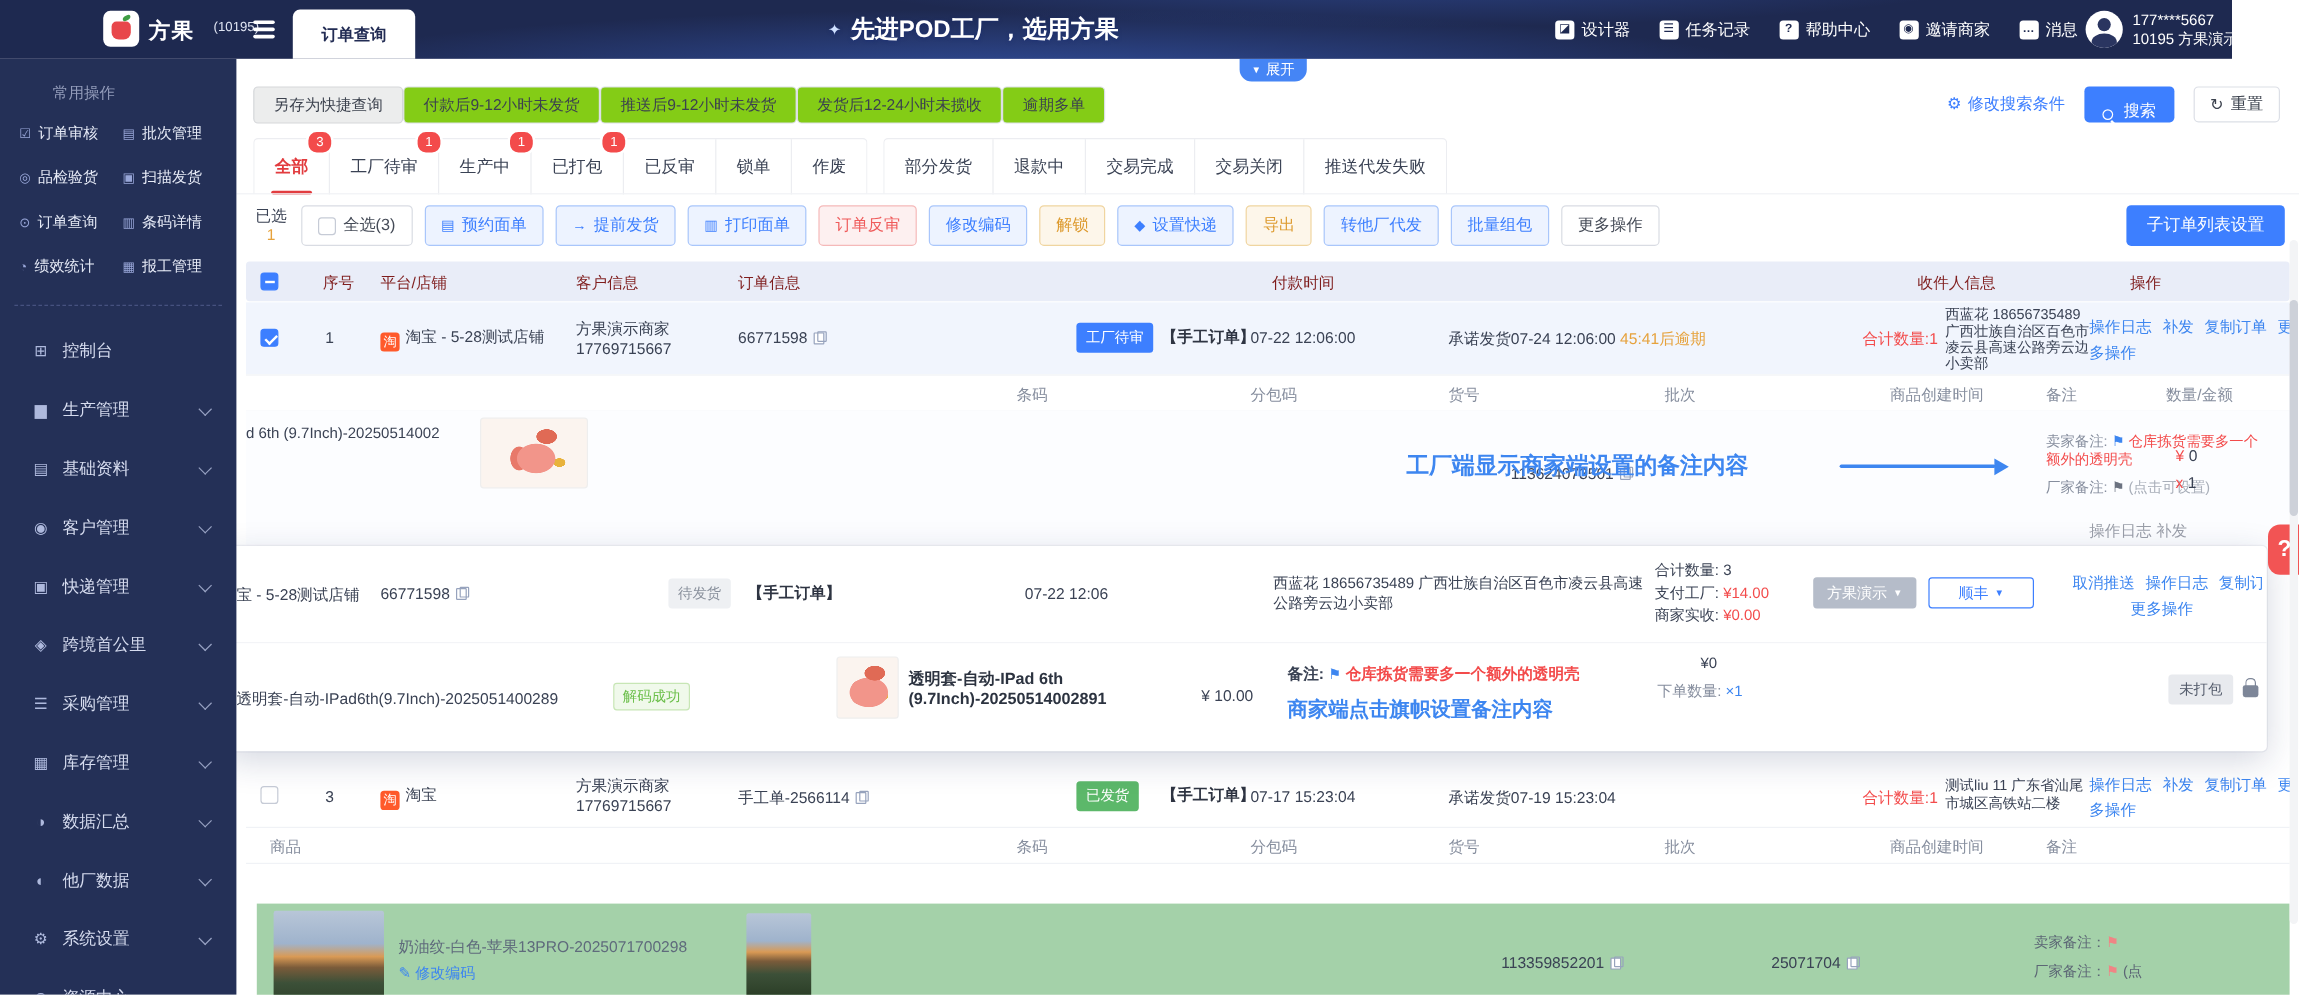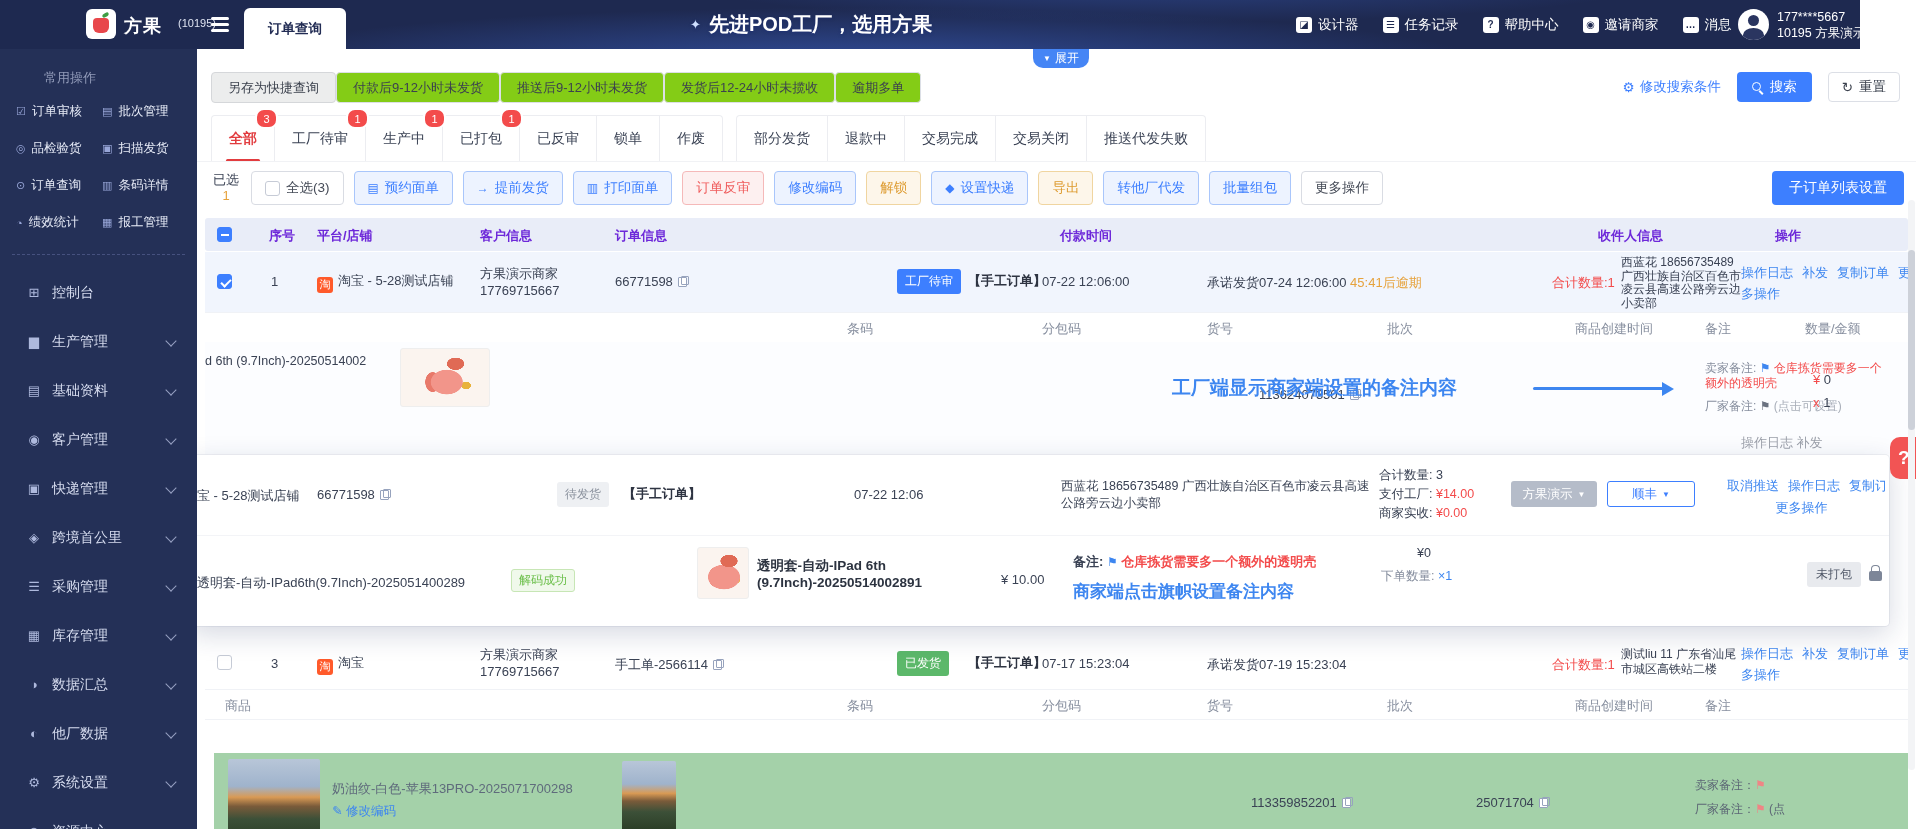--- a/index.html
+++ b/index.html
@@ -49,21 +49,21 @@
   .filters{position:absolute;left:14px;top:23px;display:flex;}
   .fbtn{height:29px;padding:0 16px;border:1px solid #dcdfe6;border-radius:4px;background:#84cc16;font-size:13px;color:#3c424e;
         display:inline-flex;align-items:center;cursor:pointer;white-space:nowrap}
   .fbtn.saved{background:#eceded;border-color:#d5d7da}
   .expand{position:absolute;left:836px;top:0;height:19px;padding:0 10px;background:#4585f5;color:#fff;border-radius:0 0 10px 10px;
           font-size:12px;display:flex;align-items:center;gap:4px;cursor:pointer}
   .expand .ec{font-size:8px}
   .filters-right{position:absolute;right:16px;top:23px;display:flex;align-items:center;gap:16px}
   .link-modify{color:#3d7fff;font-size:13.5px;display:flex;gap:5px;align-items:center;cursor:pointer;white-space:nowrap}
   .btn-search{height:30px;padding:0 15px;background:#3d7fff;color:#fff;border:none;border-radius:4px;font-size:13.5px;
-              display:flex;align-items:center;gap:7px;cursor:pointer}
+              display:flex;align-items:flex-end;gap:7px;cursor:pointer}
   .mag{position:relative;width:11px;height:11px;display:inline-block}
   .mag::before{content:"";position:absolute;left:0;top:0;width:7px;height:7px;border:1.6px solid #fff;border-radius:50%}
   .mag::after{content:"";position:absolute;left:8.5px;top:8.5px;width:4.5px;height:1.8px;background:#fff;transform:rotate(45deg);transform-origin:0 0}
   .btn-reset{height:30px;padding:0 13px;border:1px solid #dcdfe6;background:#fff;border-radius:4px;font-size:13.5px;color:#3c424e;
              display:flex;align-items:center;gap:6px;cursor:pointer}
 
   .tabs{position:absolute;left:14px;top:66px;display:flex}
   .tabgroup{display:flex;border:1px solid #ecedf1;border-bottom:none;border-radius:4px 4px 0 0;background:#fff}
   .tabgroup.g2{margin-left:13px}
   .tab{position:relative;height:46px;padding:0 17px;display:flex;align-items:center;font-size:14px;color:#3a4254;
@@ -94,21 +94,21 @@
   .cb.checked,.cb.ind{background:#3d7fff;border-color:#3d7fff}
   .cb.checked::after{content:"";position:absolute;left:4.5px;top:1.5px;width:4px;height:8px;border:solid #fff;border-width:0 2px 2px 0;transform:rotate(45deg)}
   .cb.ind::after{content:"";position:absolute;left:2.5px;top:5.5px;width:8px;height:2px;background:#fff}
 
   .cp{position:relative;display:inline-block;width:10px;height:11px;margin-left:5px;vertical-align:-1px;cursor:pointer}
   .cp::before{content:"";position:absolute;left:0;bottom:0;width:7px;height:8px;border:1px solid #97a3bd;border-radius:1px;background:#fff}
   .cp::after{content:"";position:absolute;left:3px;top:0;width:6px;height:7px;border:1px solid #97a3bd;border-radius:1px}
 
   
   .thead{position:absolute;left:8px;right:8px;top:169px;height:33px;background:#e9edf8;border-radius:3px}
-  .thead span{position:absolute;top:9px;font-size:13px;font-weight:bold;color:#6d28d9}
+  .thead span{position:absolute;top:9px;font-size:13px;font-weight:normal;color:#7f1d1d}
   .row1{position:absolute;left:8px;right:8px;top:203px;height:60px;background:#f1f5fd}
   .rowcell{position:absolute;white-space:nowrap}
   .tao{display:inline-flex;width:16px;height:16px;background:#ff5a2b;border-radius:3px;color:#fff;font-size:11px;
        align-items:center;justify-content:center;margin-right:5px;vertical-align:-3px}
   .badge-blue{background:#3d7fff;color:#fff;font-size:12px;padding:4px 8px;border-radius:3px}
   .badge-green{background:#5cb86a;color:#fff;font-size:12px;padding:4px 8px;border-radius:3px}
   .badge-grey{background:#eef0f3;color:#8a919d;font-size:12px;padding:4px 8px;border-radius:3px}
   .badge-pack{background:#e8eaee;color:#515969;font-size:12px;padding:4px 9px;border-radius:3px}
   .badge-decode{background:#f0f9eb;border:1px solid #c7e6b5;color:#6bbf4a;font-size:12px;padding:2px 7px;border-radius:3px}
   .btype{font-weight:bold;color:#2e3442}

